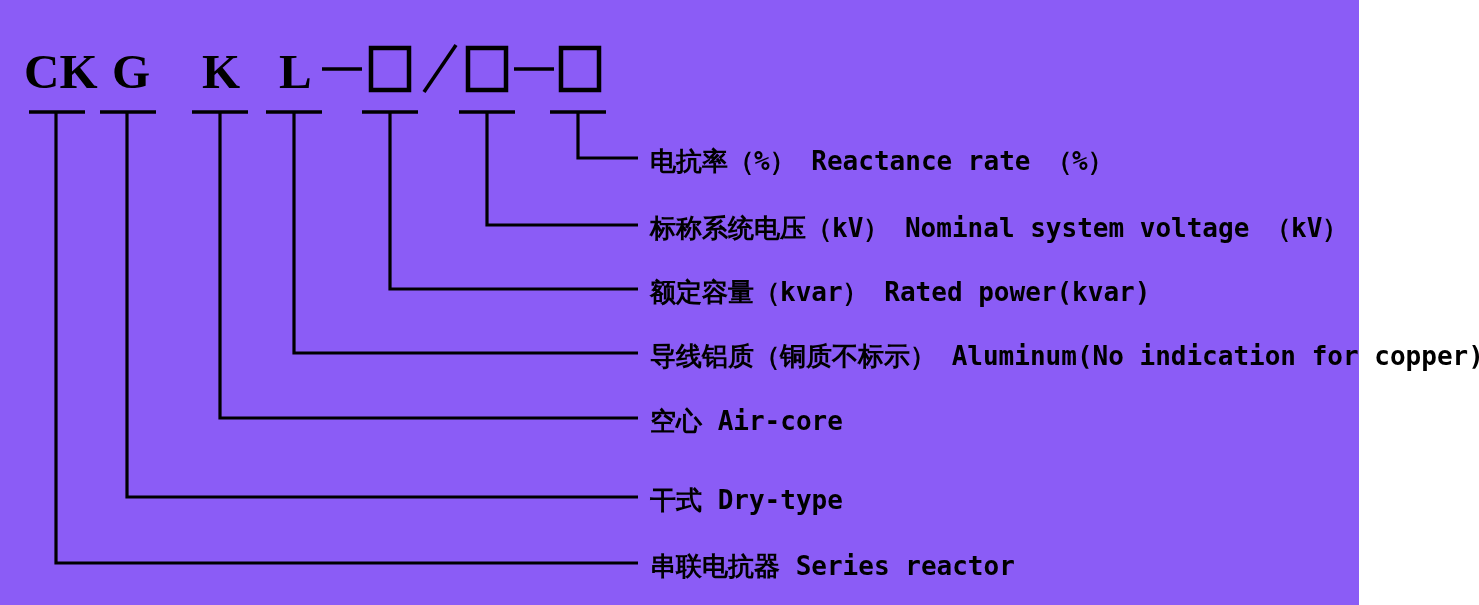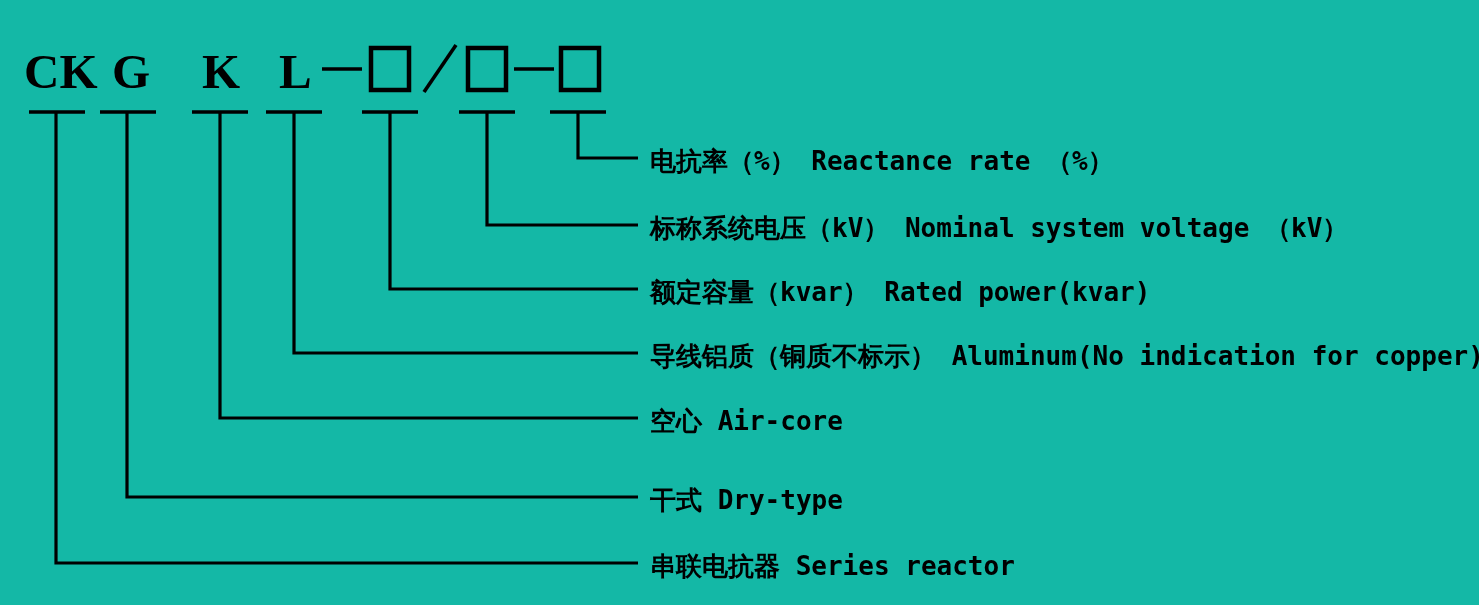--- a/index.html
+++ b/index.html
@@ -9,23 +9,23 @@
     background: #ffffff;
   }
   body {
     width: 1479px;
     height: 605px;
     overflow: hidden;
     font-family: "DejaVu Sans", sans-serif;
   }
   #diagram-root {
     position: relative;
-    width: 1479px;
+    width: 1359px;
     height: 605px;
-    background: #14b8a6;
+    background: #8b5cf6;
   }
   svg#model-diagram {
     display: block;
     width: 1479px;
     height: 605px;
   }
   
   .code-letter {
     font-family: "Liberation Serif", "DejaVu Serif", serif;
     font-weight: bold;

